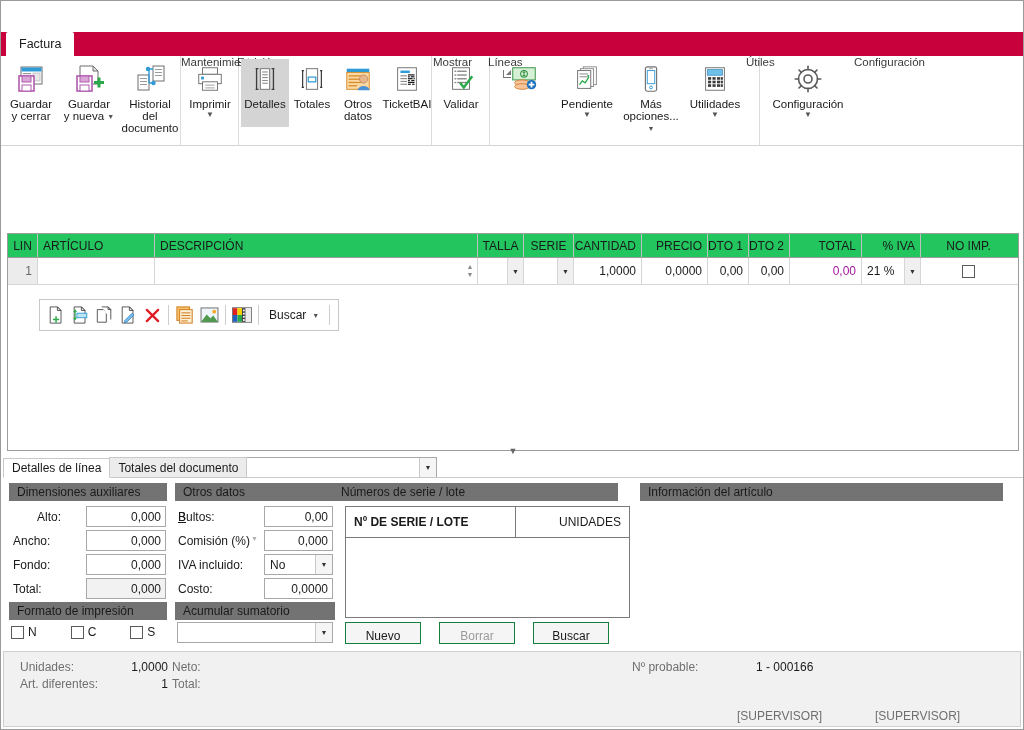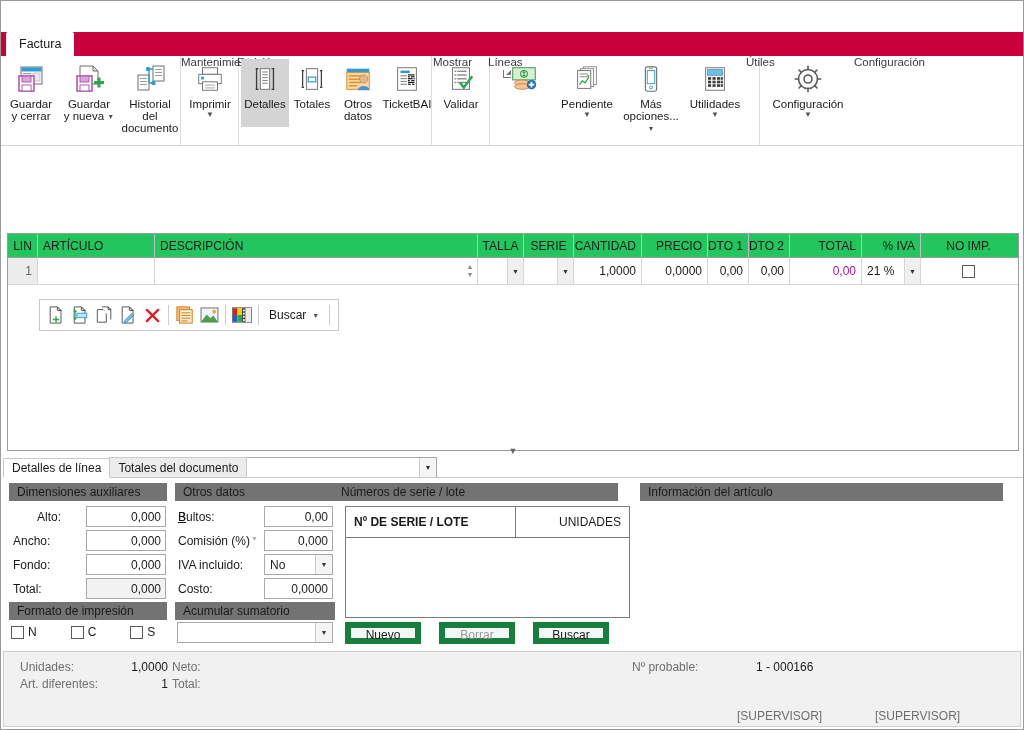--- a/index.html
+++ b/index.html
@@ -172,26 +172,26 @@
   .combo .arrow {
     position: absolute; right: 0; top: 0; bottom: 0;
     width: 17px;
     display: flex; align-items: center; justify-content: center;
     font-size: 7px; color: #333;
   }
   .combo.split .arrow { border-left: 1px solid #c8c8c8; background: #f5f5f5; }
   .combo.disabled { background: #f4f4f4; color: #9a9a9a; border-color: #c4c4c4;}
   .combo.disabled .arrow { color: #b0b0b0; }
   .btnui {
-    border: 6px solid #15803d;
+    border: 1px solid #15803d;
     background: #f5f5f5;
     height: 22px;
     font-size: 12px;
     font-family: "Liberation Sans", sans-serif;
-    display: flex; align-items: flex-start; justify-content: center;
+    display: flex; align-items: flex-end; justify-content: center;
     color: #1a1a1a;
     cursor: default;
   }
   .btnui.lcombo { justify-content: flex-start; padding-left: 12px; position: relative;}
   .selhl { background:#2c7fd4; color:#ffffff; }
 
   
   .gridwrap {
     position: absolute;
     top: 232px; left: 6px;

